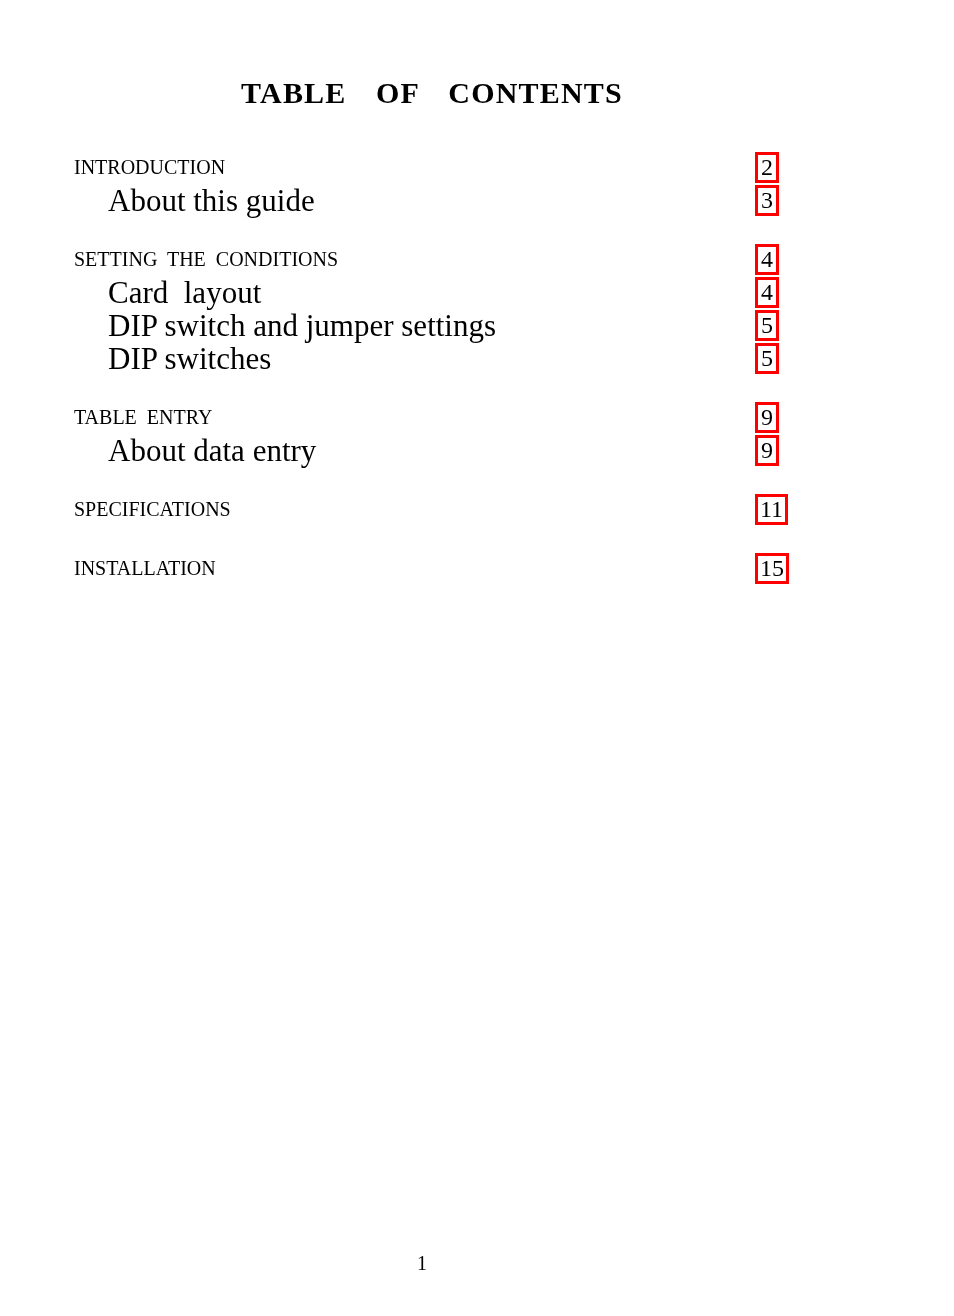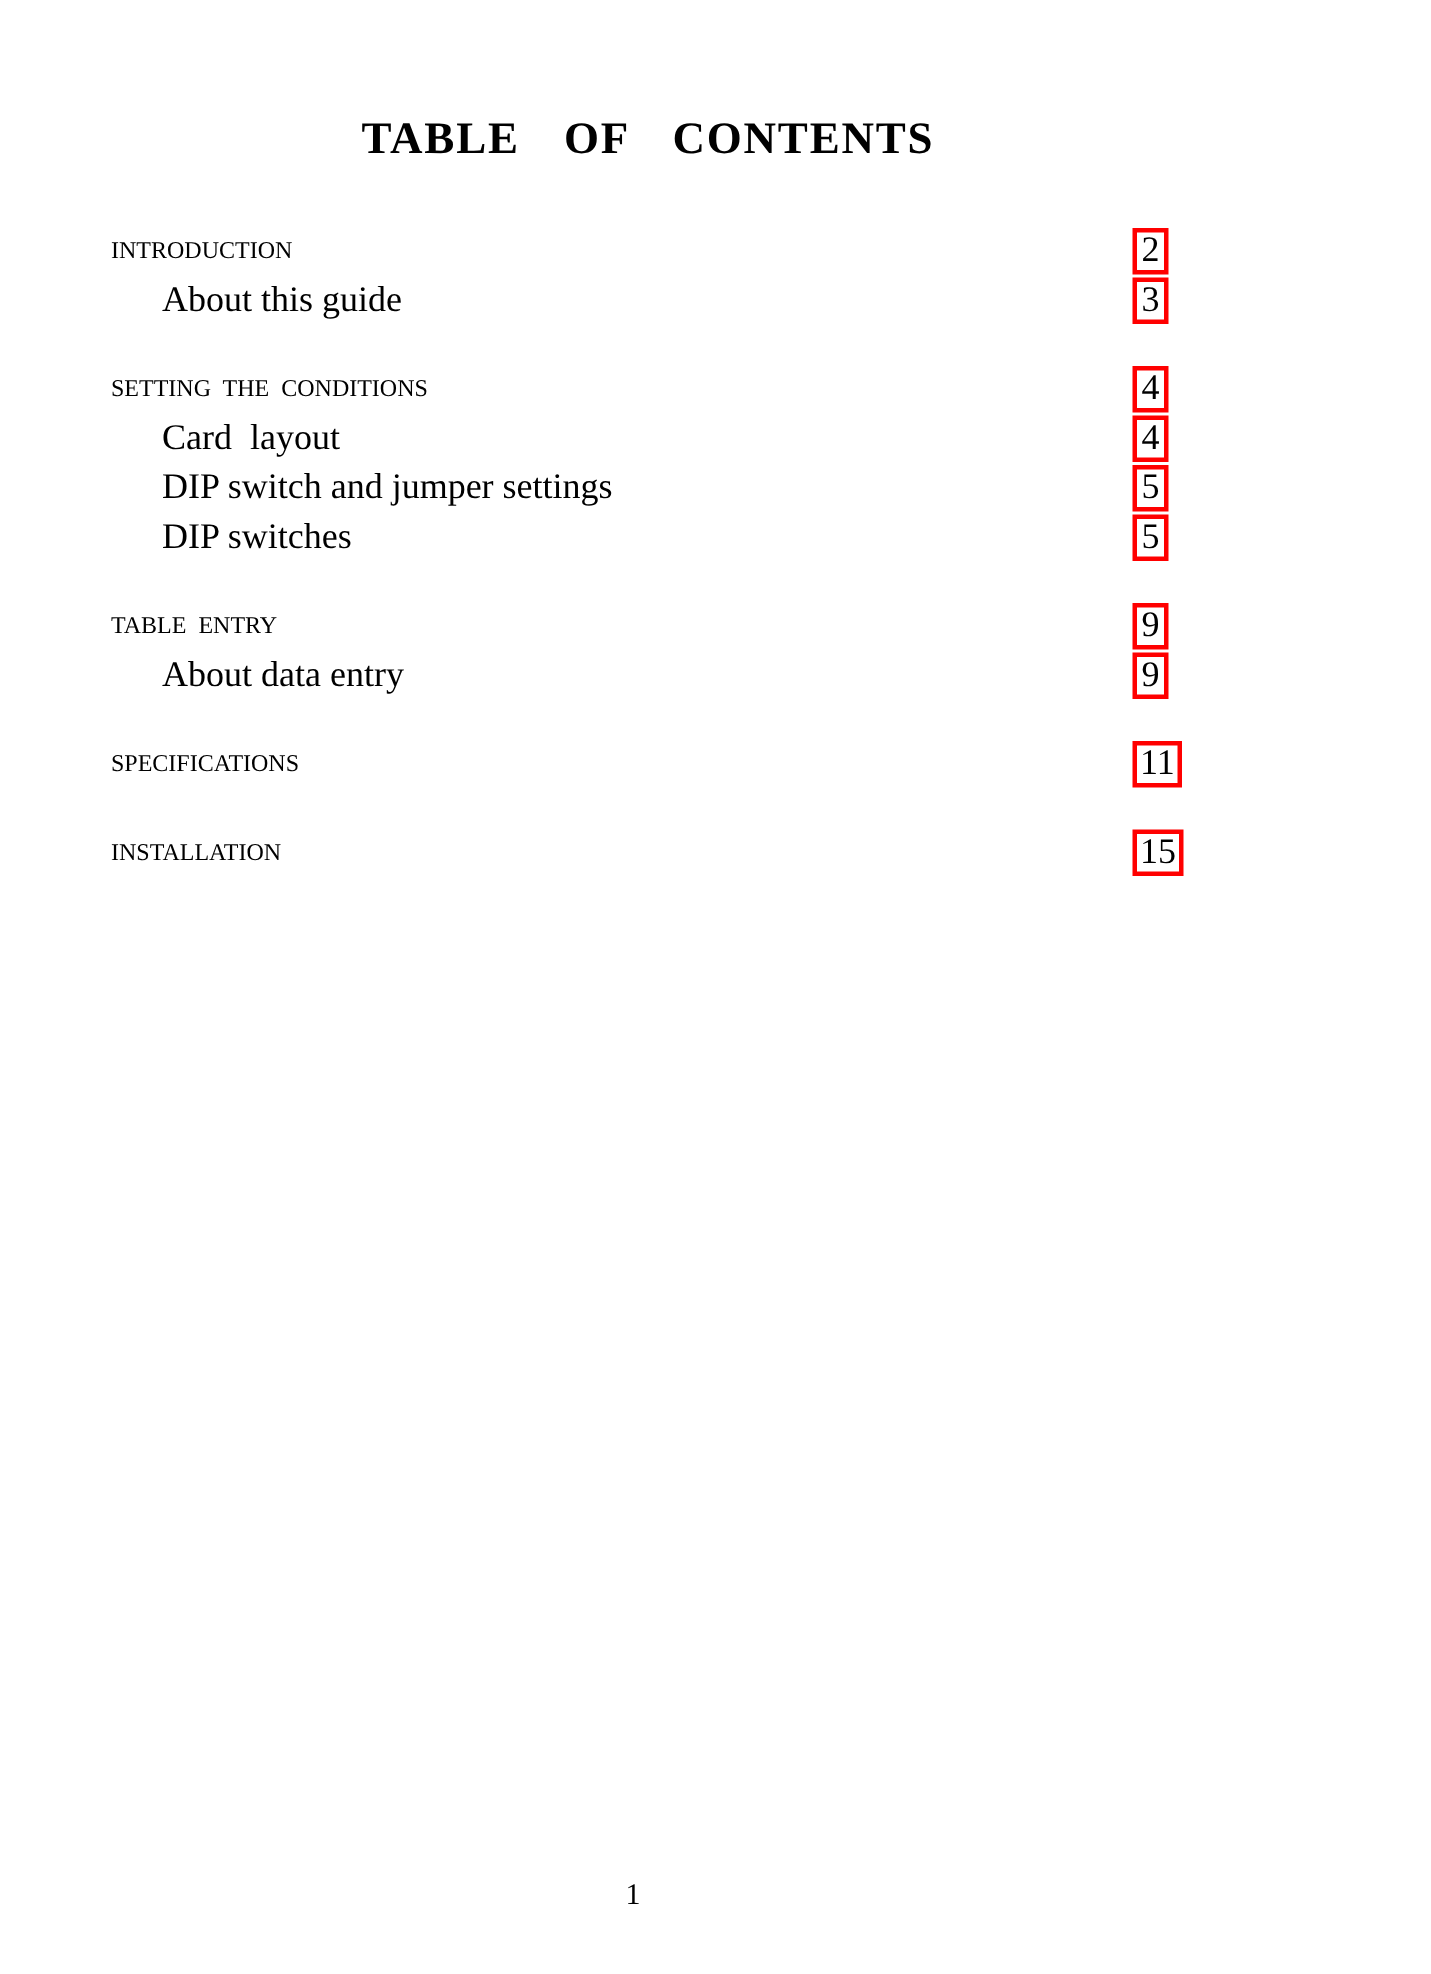--- a/index.html
+++ b/index.html
@@ -56,26 +56,26 @@
     position: relative;
     height: 33px;
   }
 
   .toc-label {
     position: absolute;
     left: 62px;
     top: 0;
     height: 33px;
     line-height: 31px;
-    font-size: 16px;
+    font-size: 20px;
     white-space: pre;
   }
   .toc-row.sub .toc-label {
     left: 96px;
-    font-size: 24px;
+    font-size: 31px;
   }
 
   
   .toc-page {
     position: absolute;
     left: 743px;
     top: 0px;
     min-width: 24px;
     height: 31px;
     box-sizing: border-box;

